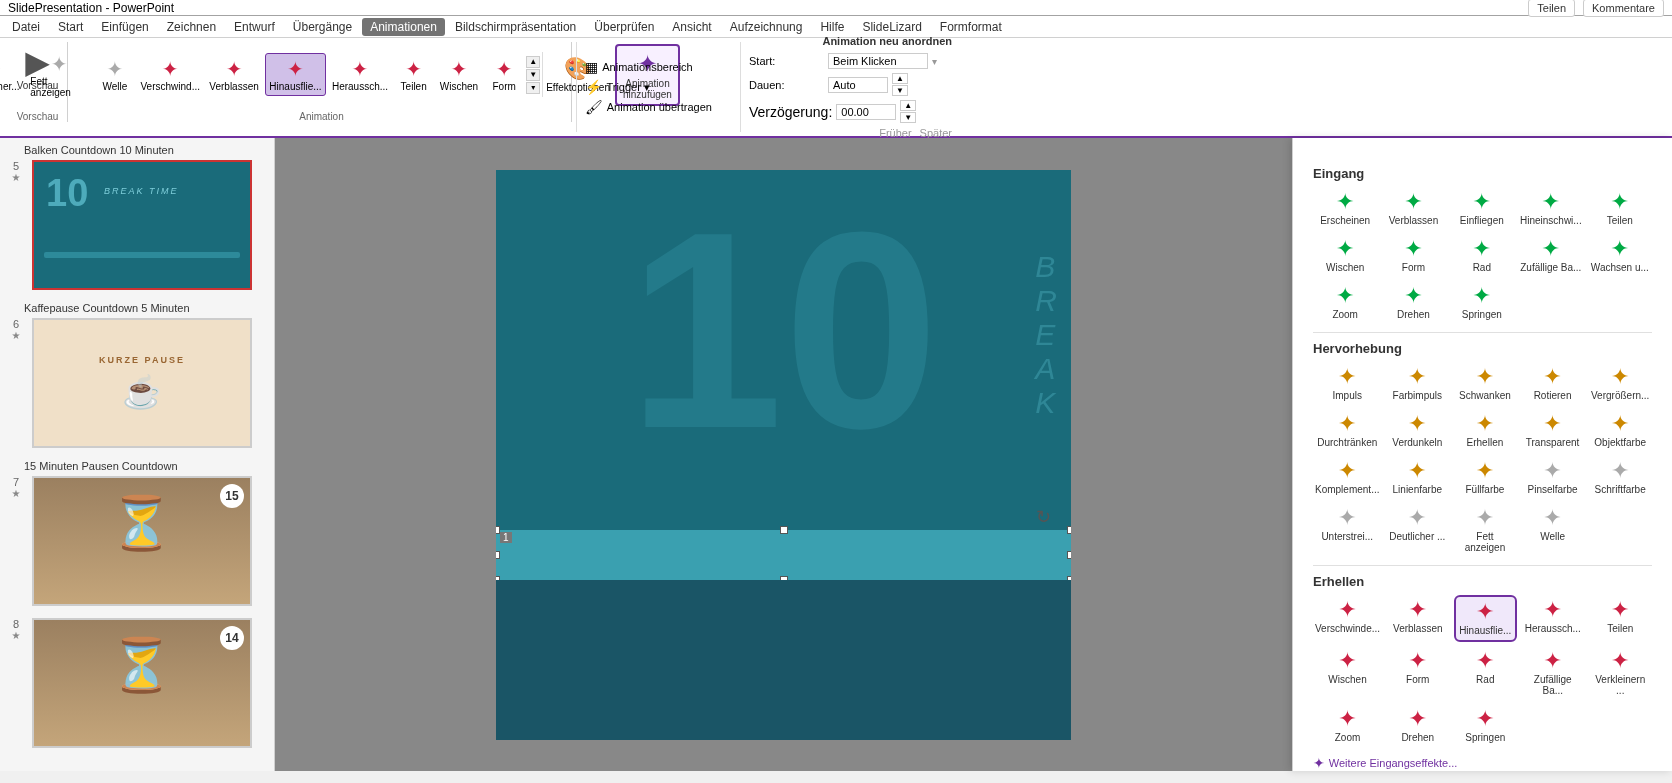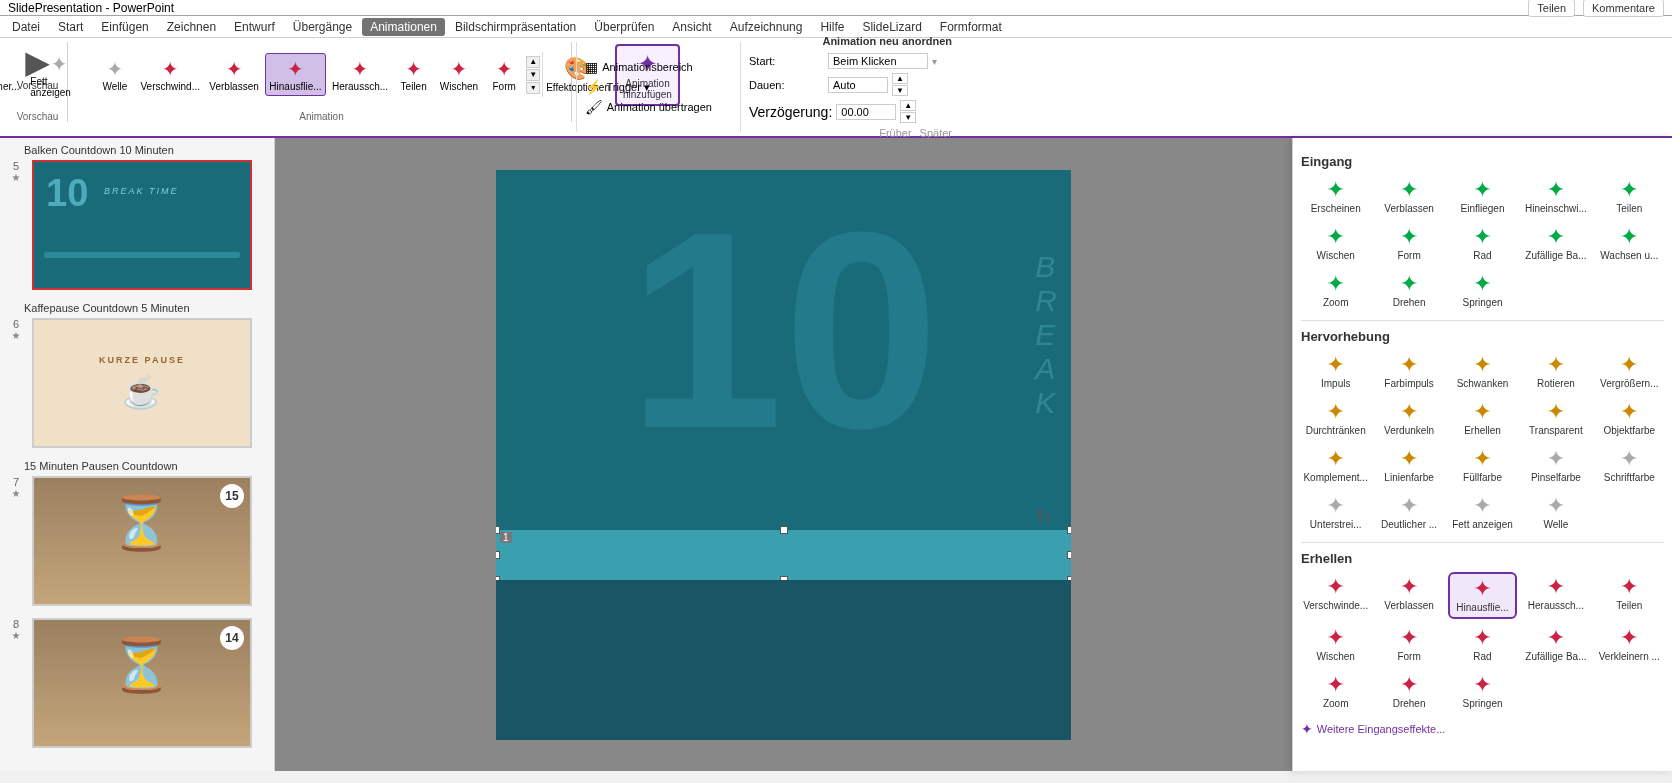--- a/index.html
+++ b/index.html
@@ -40,21 +40,21 @@
     .thumb-5 { background: #1a6b7a; display: flex; flex-direction: column; align-items: center; justify-content: center; color: #5bbccc; position: relative; }
 
     
     .thumb-6 { background: #f0e0c8; display: flex; flex-direction: column; align-items: center; justify-content: center; }
 
     
     .canvas-area { flex: 1; background: #888; display: flex; align-items: center; justify-content: center; position: relative; overflow: hidden; }
     .slide-canvas { width: 575px; height: 570px; background: #1a6b7a; position: relative; overflow: hidden; }
 
     
-    .anim-panel { width: 380px; background: white; border-left: 1px solid #d0d0d0; overflow-y: auto; padding: 8px; }
+    .anim-panel { width: 380px; background: white; border-left: 1px solid #d0d0d0; overflow-y: auto; padding: 20px; }
     .anim-section-title { font-size: 13px; font-weight: bold; color: #333; margin: 8px 0 6px 0; }
     .anim-grid { display: grid; grid-template-columns: repeat(5, 1fr); gap: 4px; margin-bottom: 8px; }
     .anim-item { display: flex; flex-direction: column; align-items: center; cursor: pointer; padding: 4px 2px; border-radius: 3px; }
     .anim-item.selected-anim { border: 2px solid #7030a0; border-radius: 6px; background: #f0e8fa; }
     .anim-item .anim-icon { font-size: 22px; line-height: 1; }
     .anim-item .anim-label { font-size: 10px; text-align: center; color: #333; margin-top: 2px; }
     .anim-divider { height: 1px; background: #e0e0e0; margin: 8px 0; }
     .mehr-link { color: #7030a0; font-size: 11px; cursor: pointer; display: flex; align-items: center; gap: 4px; margin-top: 4px; }
 
     

